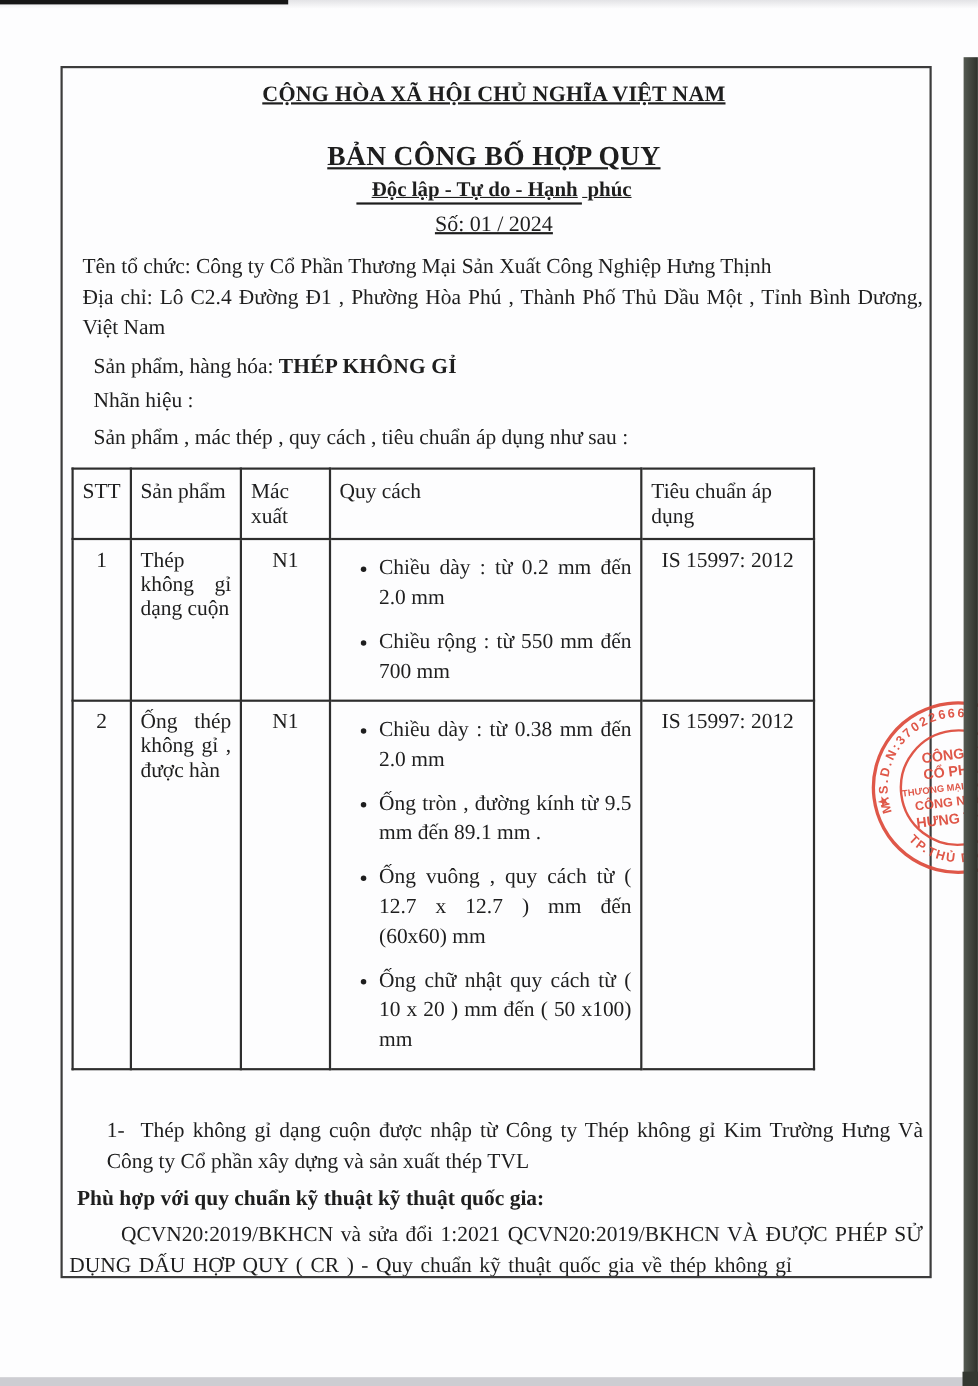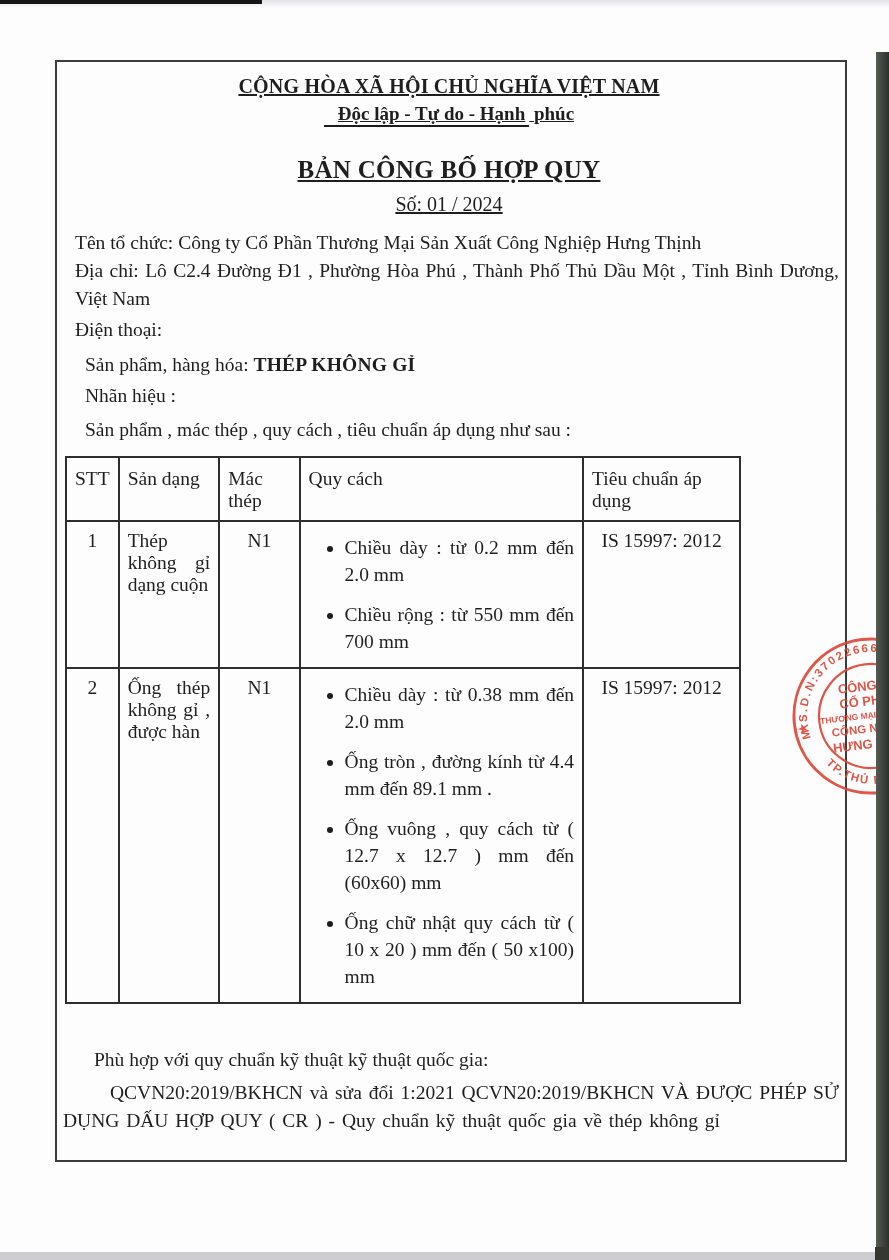--- a/index.html
+++ b/index.html
@@ -61,21 +61,21 @@
   td.c-tc { padding-top:12px; }
   ul.qc-list { margin:4px 0 4px 6px; padding-left:30px; }
   ul.qc-list li { margin-bottom:13px; text-align:justify; line-height:27px; }
   ul.qc-list li:last-child { margin-bottom:2px; }
 
   
   .notes-block { margin-top:42px; }
   .note-1 { padding-left:38px; text-align:justify; }
   .note-2 { padding-left:73px; text-indent:-35px; text-align:justify; margin-top:4px; }
   .province-line { margin-left:21px; margin-top:4px; }
-  .conformity-line { margin-left:35px; margin-top:5px; }
+  .conformity-line { margin-left:11px; margin-top:5px;font-weight:bold; }
   .regulation-par { padding-left:4px; text-indent:47px; text-align:justify; margin-top:5px; word-spacing:2px; }
 
   
   .stamp-wrap { position:absolute; left:771px; top:616px; width:200px; height:200px; z-index:2; transform:rotate(-7deg); opacity:0.92; }
   .stamp-wrap svg text { font-family:"Liberation Sans","DejaVu Sans",sans-serif; font-weight:bold; }
 </style>
 </head>
 <body>
 
 <div class="scan-top-shade"></div>
@@ -103,43 +103,42 @@
     <text x="100" y="89" font-size="13" fill="#dd4a3a" text-anchor="middle">CỔ PHẦN</text>
     <text x="100" y="102" font-size="8.5" fill="#dd4a3a" text-anchor="middle">THƯƠNG MẠI SẢN XUẤT</text>
     <text x="100" y="116" font-size="11.5" fill="#dd4a3a" text-anchor="middle">CÔNG NGHIỆP</text>
     <text x="100" y="132" font-size="13" fill="#dd4a3a" text-anchor="middle">HƯNG THỊNH</text>
   </svg>
 </div>
 
 <div class="doc-frame">
 
   <div class="center nat-line1">CỘNG HÒA XÃ HỘI CHỦ NGHĨA VIỆT NAM</div>
+  <div class="center doc-title">BẢN CÔNG BỐ HỢP QUY</div>
+
   <div class="center nat-line2">
     <span class="u">Độc lập - Tự do - Hạnh</span>
     <span>phúc</span>
   </div>
-
-  <div class="center doc-title">BẢN CÔNG BỐ HỢP QUY</div>
   <div class="center doc-number">Số: 01 / 2024</div>
 
   <div class="body-text org-block">
     <p class="org-line">Tên tổ chức: Công ty Cổ Phần Thương Mại Sản Xuất Công Nghiệp Hưng Thịnh</p>
     <p class="org-line">Địa chỉ: Lô C2.4 Đường Đ1 , Phường Hòa Phú , Thành Phố Thủ Dầu Một , Tỉnh Bình Dương, Việt Nam</p>
-    <p class="phone-line">Điện thoại:</p>
     <p class="product-line"><span>Sản phẩm, hàng hóa: </span><b>THÉP KHÔNG GỈ</b></p>
     <p class="brand-line">Nhãn hiệu :</p>
     <p class="intro-line">Sản phẩm , mác thép , quy cách , tiêu chuẩn áp dụng như sau :</p>
   </div>
 
   <table class="spec">
     <thead>
       <tr>
         <th class="c-stt">STT</th>
-        <th class="c-sp">Sản dạng</th>
-        <th class="c-mt">Mác thép</th>
+        <th class="c-sp">Sản phẩm</th>
+        <th class="c-mt">Mác xuất</th>
         <th class="c-qc">Quy cách</th>
         <th class="c-tc">Tiêu chuẩn áp dụng</th>
       </tr>
     </thead>
     <tbody>
       <tr>
         <td class="c-stt">1</td>
         <td class="c-sp">Thép không gỉ dạng cuộn</td>
         <td class="c-mt">N1</td>
         <td class="c-qc">
@@ -150,28 +149,29 @@
         </td>
         <td class="c-tc">IS 15997: 2012</td>
       </tr>
       <tr>
         <td class="c-stt">2</td>
         <td class="c-sp">Ống thép không gỉ , được hàn</td>
         <td class="c-mt">N1</td>
         <td class="c-qc">
           <ul class="qc-list">
             <li>Chiều dày : từ 0.38 mm đến 2.0 mm</li>
-            <li>Ống tròn , đường kính từ 4.4 mm đến 89.1 mm .</li>
+            <li>Ống tròn , đường kính từ 9.5 mm đến 89.1 mm .</li>
             <li>Ống vuông , quy cách từ ( 12.7 x 12.7 ) mm đến (60x60) mm</li>
             <li>Ống chữ nhật quy cách từ ( 10 x 20 ) mm đến ( 50 x100) mm</li>
           </ul>
         </td>
         <td class="c-tc">IS 15997: 2012</td>
       </tr>
     </tbody>
   </table>
 
   <div class="body-text notes-block">
+    <p class="note-1"><span>1-</span>&nbsp; <span>Thép không gỉ dạng cuộn được nhập từ Công ty Thép không gỉ Kim Trường Hưng Và Công ty Cổ phần xây dựng và sản xuất thép TVL</span></p>
     <p class="conformity-line">Phù hợp với quy chuẩn kỹ thuật kỹ thuật quốc gia:</p>
     <p class="regulation-par">QCVN20:2019/BKHCN và sửa đổi 1:2021 QCVN20:2019/BKHCN VÀ ĐƯỢC PHÉP SỬ DỤNG DẤU HỢP QUY ( CR ) -  Quy chuẩn kỹ thuật quốc gia về thép không gỉ</p>
   </div>
 
 </div>
 
 </body></html>

